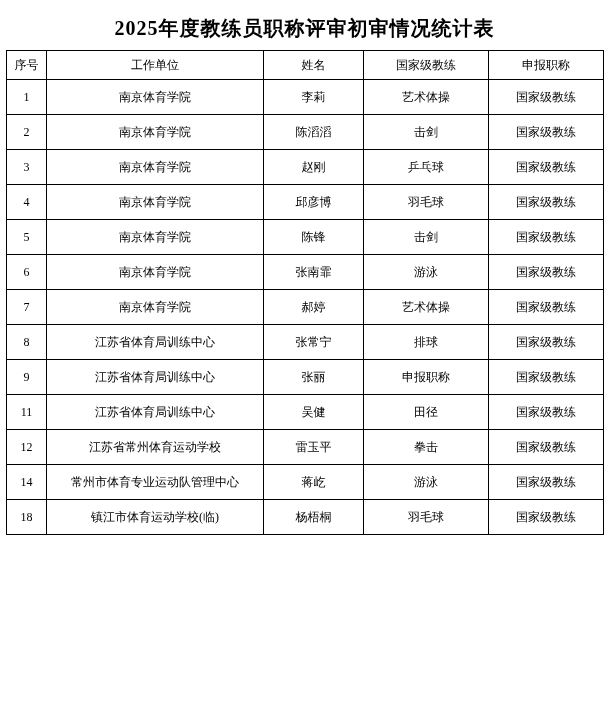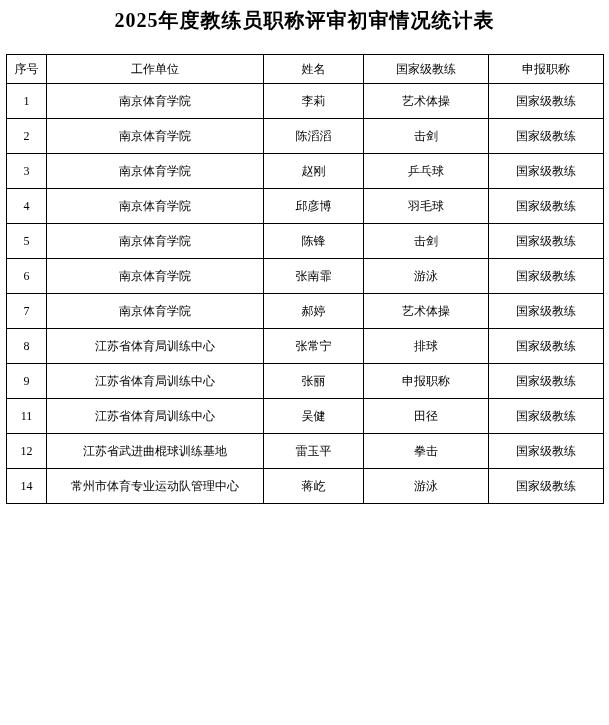--- a/index.html
+++ b/index.html
@@ -10,35 +10,35 @@
   body {
     width: 609px;
     height: 725px;
     font-family: "Liberation Serif", "DejaVu Serif", serif;
     color: #000000;
     overflow: hidden;
   }
   .page {
     width: 609px;
     box-sizing: border-box;
-    padding: 0 6px;
+    padding: 8px 6px;
   }
   .doc-title {
     text-align: center;
     font-size: 20px;
     font-weight: bold;
     letter-spacing: 1px;
     padding: 8px 0 10px 0;
     line-height: 1.2;
     white-space: nowrap;
   }
   table.stat-table {
     border-collapse: collapse;
     width: 597px;
-    margin: 12px auto;
+    margin: 0 auto;
     table-layout: fixed;
   }
   table.stat-table th,
   table.stat-table td {
     border: 1px solid #000000;
     text-align: center;
     vertical-align: middle;
     font-size: 12px;
     height: 34px;
     padding: 0 2px;
@@ -145,28 +145,35 @@
         </tr>
         <tr>
           <td>11</td>
           <td>江苏省体育局训练中心</td>
           <td>吴健</td>
           <td>田径</td>
           <td>国家级教练</td>
         </tr>
         <tr>
           <td>12</td>
-          <td>江苏省武进曲棍球训练基地</td>
+          <td>江苏省常州体育运动学校</td>
           <td>雷玉平</td>
           <td>拳击</td>
           <td>国家级教练</td>
         </tr>
         <tr>
           <td>14</td>
           <td>常州市体育专业运动队管理中心</td>
           <td>蒋屹</td>
           <td>游泳</td>
           <td>国家级教练</td>
         </tr>
+        <tr>
+          <td>18</td>
+          <td>镇江市体育运动学校(临)</td>
+          <td>杨梧桐</td>
+          <td>羽毛球</td>
+          <td>国家级教练</td>
+        </tr>
       </tbody>
   </table>
 
 </div>
 
 </body></html>

